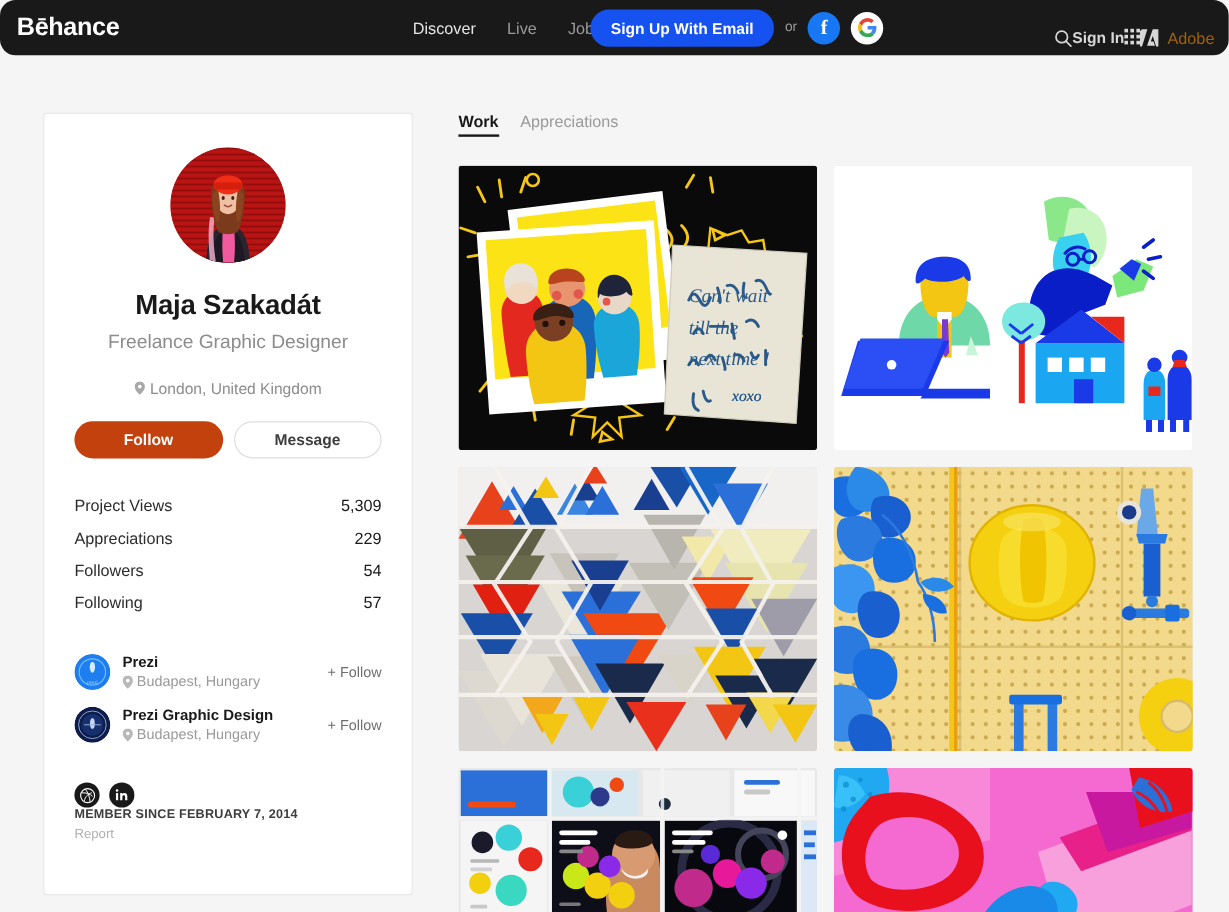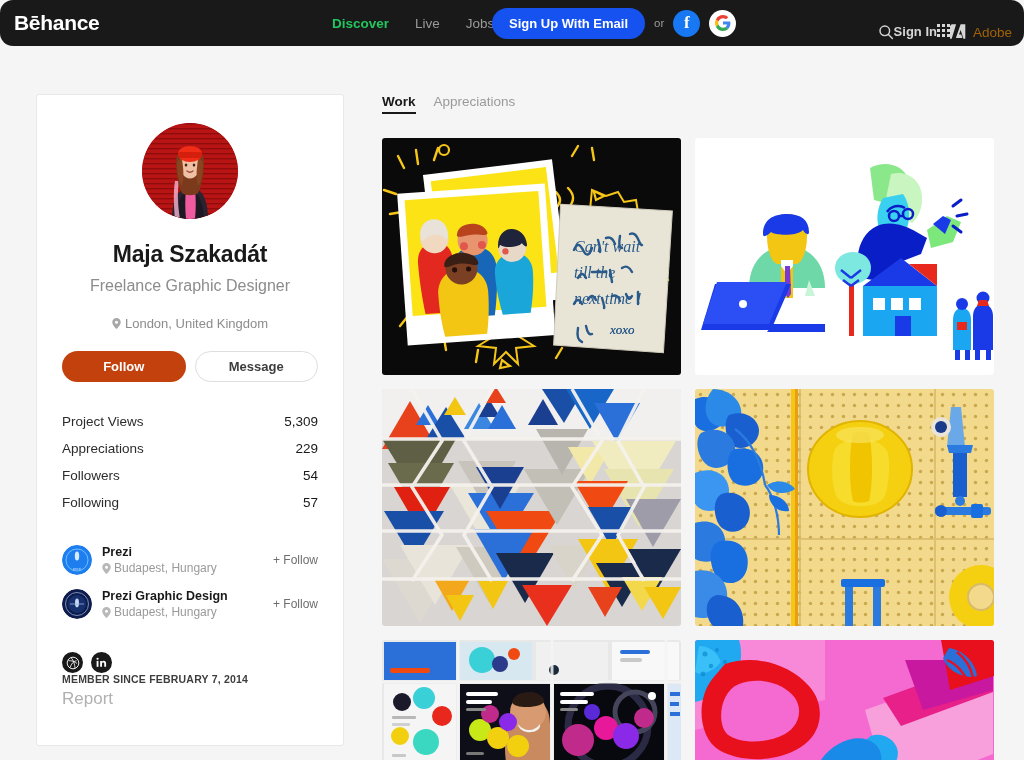--- a/index.html
+++ b/index.html
@@ -21,21 +21,21 @@
   .logo {
     color: #fff; font-size: 21px; font-weight: bold;
     letter-spacing: -0.3px; margin-left: 14px;
     position: relative; display: inline-block;
   }
   .nav {
     display: flex; align-items: center; gap: 26px;
     position: absolute; left: 332px;
   }
   .nav-link { color: #9a9a9a; font-size: 13.5px; text-decoration: none; }
-  .nav-link.active { color: #22c55e; font-weight: bold; }
+  .nav-link.active { color: #e5e5e5; font-weight: normal; margin-left: 12px; }
   .signup-wrap {
     position: absolute; left: 492px; display: flex; align-items: center; gap: 9px;
   }
   .signup-btn {
     background: #1652f0; color: #fff;
     font-size: 13px; font-weight: bold;
     border: none; border-radius: 16px;
     padding: 8px 17px; cursor: pointer;
     white-space: nowrap;
   }
@@ -120,21 +120,21 @@
   .socials { display: flex; gap: 8px; margin-top: 26px; }
   .soc-icon {
     width: 21px; height: 21px; border-radius: 50%;
     background: #191919; display: flex;
     align-items: center; justify-content: center; cursor: pointer;
   }
   .member {
     font-size: 10.5px; font-weight: bold;
     color: #3d3d3d; letter-spacing: 0.2px;
   }
-  .report { font-size: 17px; color: #b0b0b0; margin-top: 4px; cursor: pointer; }
+  .report { font-size: 11px; color: #b0b0b0; margin-top: 4px; cursor: pointer; }
 
   
   .main { width: 612px; }
   .tabs { display: flex; gap: 18px; align-items: baseline; }
   .tab {
     font-size: 13.5px; color: #9a9a9a; cursor: pointer;
     padding-bottom: 3px;
   }
   .tab.active {
     color: #191919; font-weight: bold;

